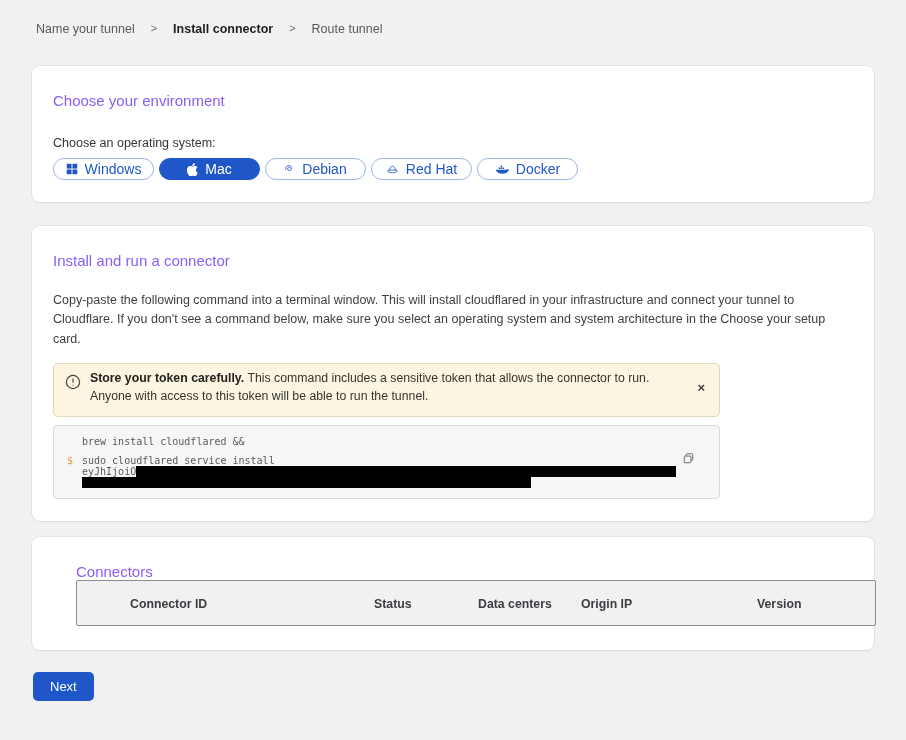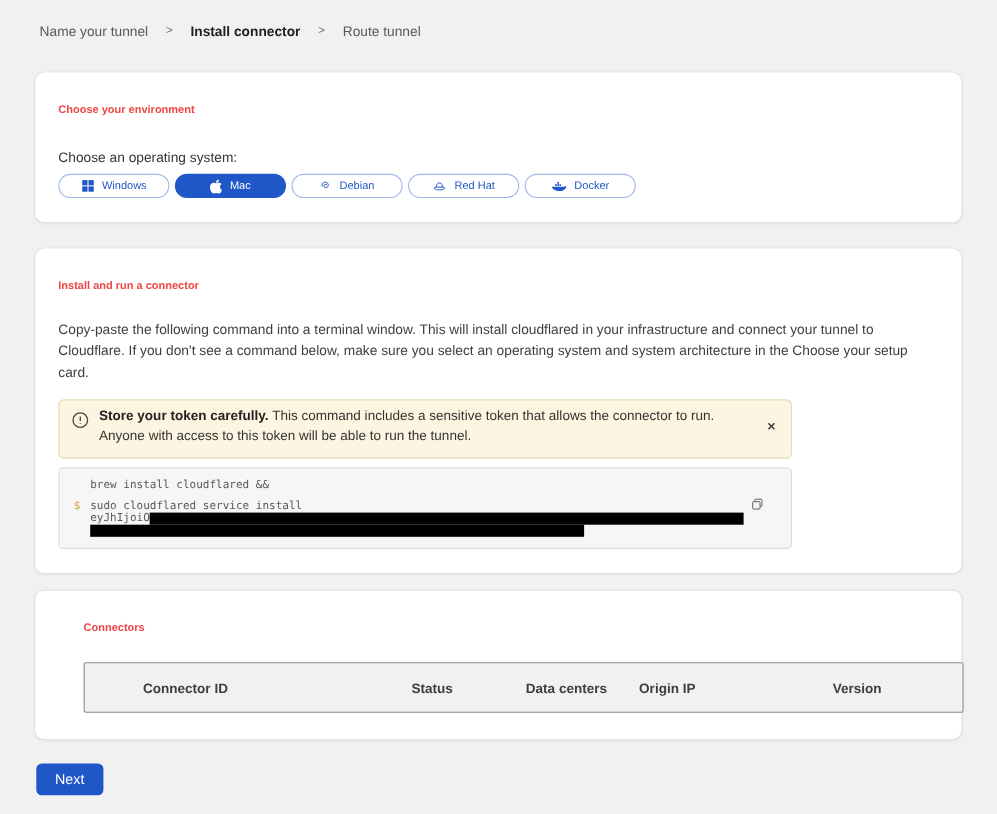--- a/index.html
+++ b/index.html
@@ -14,28 +14,28 @@
   .breadcrumb { padding:22px 0 0 36px; display:flex; gap:16px;
     font-size:12.5px; color:#595959; height:37px; }
   .crumb { cursor:default; }
   .crumb.active { font-weight:bold; color:#1e1e1e; }
   .sep { font-size:11px; color:#6b6b6b; }
 
   
   .card { background:#fff; border-radius:8px; margin:0 32px;
     box-shadow:0 0 0 1px rgba(0,0,0,0.045), 0 1px 3px rgba(0,0,0,0.05);
     padding:26px 21px 22px; }
-  .card h2 { margin:0; font-size:10px; line-height:17px; color:#ef4444; font-weight:bold; }
+  .card h2 { margin:0; font-size:15px; line-height:17px; color:#8b5cf6; font-weight:normal; }
 
   
   .card1 { margin-top:29px; }
   .os-label { margin-top:27px; font-size:12.5px; line-height:15px; color:#33363b; }
   .os-row { margin-top:7px; display:flex; gap:5px; }
   .os-btn { width:101px; height:22px; border:1px solid var(--accent_border);
-    border-radius:11px; background:#fff; color:var(--accent); font-size:10px;
+    border-radius:11px; background:#fff; color:var(--accent); font-size:14px;
     display:inline-flex; align-items:center; justify-content:center; gap:7px;
     font-family:inherit; padding:0; cursor:pointer; }
   .os-btn.selected { background:var(--accent); border-color:var(--accent); color:#fff; }
   .os-ico { display:inline-flex; align-items:center; }
 
   
   .card2 { margin-top:24px; }
   .desc { margin:22px 0 0; font-size:12.5px; line-height:1.55; color:#3c3f44; max-width:812px; }
   .banner { margin-top:14px; width:667px; background:var(--warning_bg);
     border:1px solid var(--warning_border); border-radius:5px;
@@ -51,21 +51,21 @@
     font-family:"DejaVu Sans Mono", monospace; font-size:10px; line-height:11px; color:#565b61; }
   .cline { display:flex; align-items:flex-start; height:11px; white-space:pre; }
   .gutter { width:15px; flex:none; color:var(--gold); }
   .gap-after { margin-bottom:8px; }
   .redact { background:#000; height:11px; display:inline-block; flex:none; }
   .copy-btn { position:absolute; top:26px; right:24px; background:none; border:none;
     padding:0; cursor:pointer; color:#5a5f66; }
 
   
   .card3 { margin-top:16px; padding-bottom:24px;padding-left:44px; }
-  .ctable { margin-top:22px; width:800px; background:#f1f1f1; border:1px solid #8c8c8c;
+  .ctable { width:800px; background:#f1f1f1; border:1px solid #8c8c8c;
     border-radius:2px; padding:16px 0 13px 53px; }
   .trow { display:grid; grid-template-columns:244px 104px 103px 176px auto; align-items:center; }
   .th { font-size:12.3px; font-weight:bold; color:#3a3d41; line-height:15px; }
   .td { margin-top:8px; font-size:12.8px; color:#24292e; line-height:16px; }
   .status-connected { color:var(--green); }
   .warn-glyph { color:var(--gold_dark); font-size:12px; margin-left:4px; }
 
   
   .next-btn { margin:22px 0 0 33px; background:var(--accent); color:#fff; border:none;
     border-radius:5px; font-size:13px; font-family:inherit; padding:7px 17px; cursor:pointer; }

